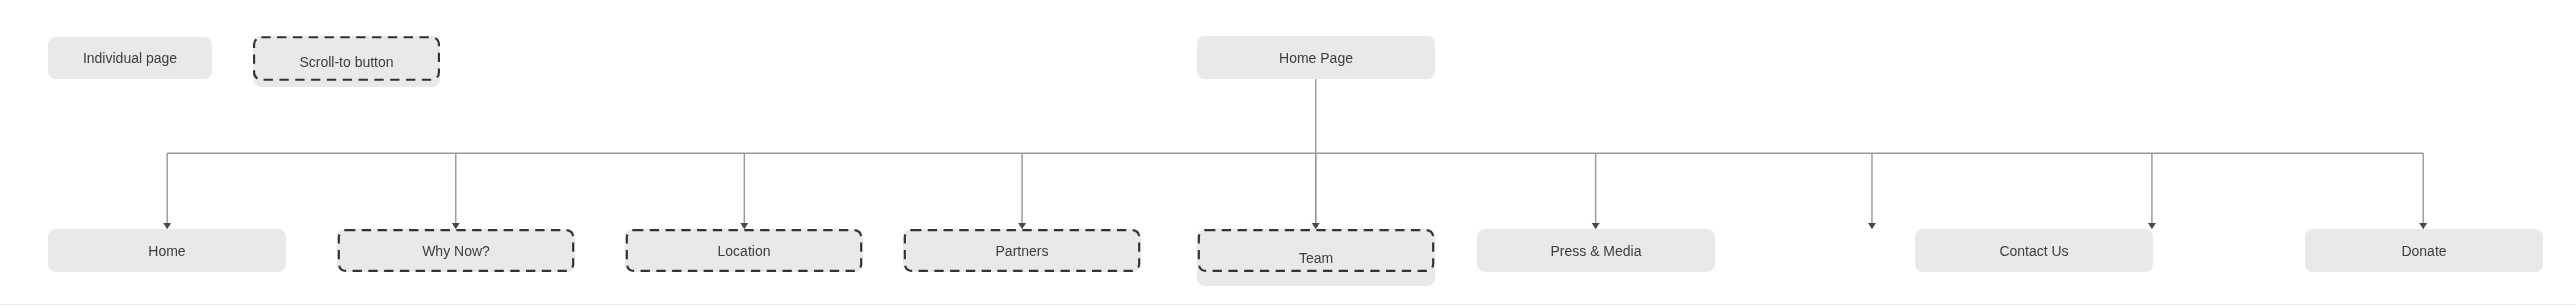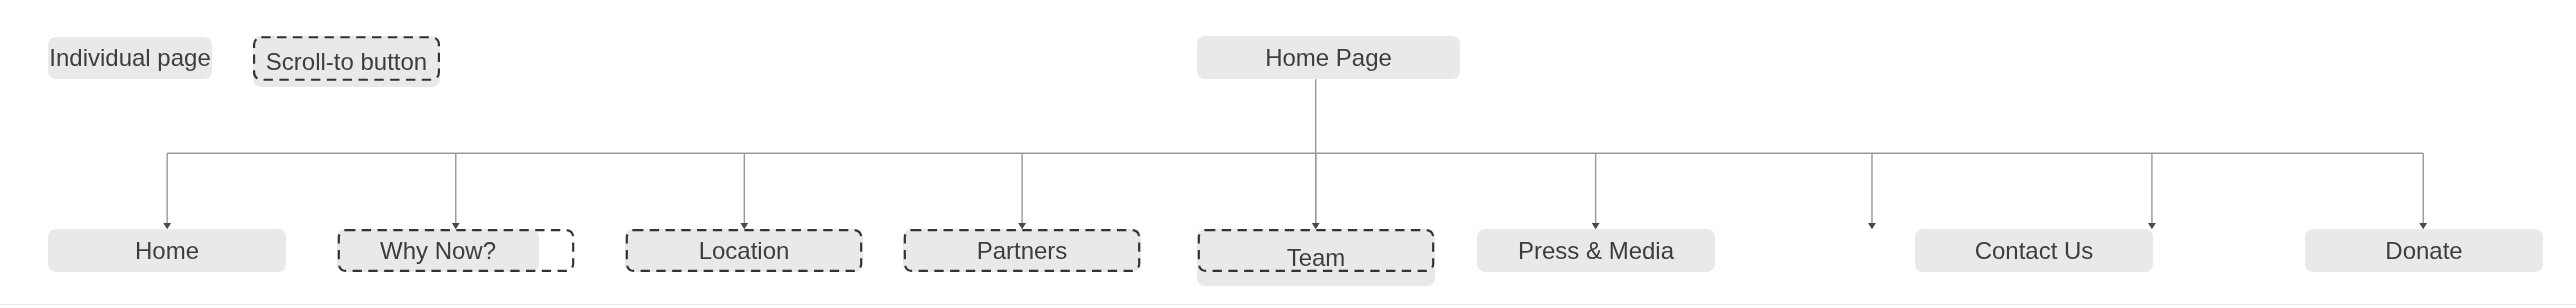--- a/index.html
+++ b/index.html
@@ -21,21 +21,21 @@
     position: absolute;
     display: flex;
     align-items: center;
     justify-content: center;
     background: #e9e9e9;
     border-radius: 8px;
     box-sizing: border-box;
     cursor: default;
   }
   .node > span.lbl {
-    font-size: 24px;
+    font-size: 14px;
     line-height: 1;
     color: #3d3d3d;
     white-space: nowrap;
   }
   .dashsvg {
     position: absolute;
     left: 0; top: 0;
     pointer-events: none;
   }
   #baseline {
@@ -74,27 +74,27 @@
   <div id="baseline"></div>
 <div class="node" style="left: 48px; top: 37px; width: 164px; height: 42px;">
       <span class="lbl">Individual page</span>
     </div>
     <div class="node dashed" style="left: 253px; top: 36px; width: 187px; height: 51px;">
       <svg class="dashsvg" width="187" height="45" viewBox="0 0 260 62">
         <rect x="1.5" y="1.5" width="257" height="59" rx="10" fill="none" stroke="#333333" stroke-width="3" stroke-dasharray="13 9"></rect>
       </svg>
       <span class="lbl">Scroll-to button</span>
     </div>
-    <div class="node" style="left: 1197px; top: 36px; width: 263px; height: 43px;">
+    <div class="node" style="left: 1197px; top: 36px; width: 238px; height: 43px;">
       <span class="lbl">Home Page</span>
     </div>
     <div class="node" style="left: 48px; top: 229px; width: 238px; height: 43px;">
       <span class="lbl">Home</span>
     </div>
-    <div class="node dashed" style="left: 337px; top: 229px; width: 202px; height: 43px;">
+    <div class="node dashed" style="left: 337px; top: 229px; width: 238px; height: 43px;">
       <svg class="dashsvg" width="238" height="43" viewBox="0 0 330 60">
         <rect x="1.5" y="1.5" width="327" height="57" rx="10" fill="none" stroke="#333333" stroke-width="3" stroke-dasharray="13 9"></rect>
       </svg>
       <span class="lbl">Why Now?</span>
     </div>
     <div class="node dashed" style="left: 625px; top: 229px; width: 238px; height: 43px;">
       <svg class="dashsvg" width="238" height="43" viewBox="0 0 330 60">
         <rect x="1.5" y="1.5" width="327" height="57" rx="10" fill="none" stroke="#333333" stroke-width="3" stroke-dasharray="13 9"></rect>
       </svg>
       <span class="lbl">Location</span>

